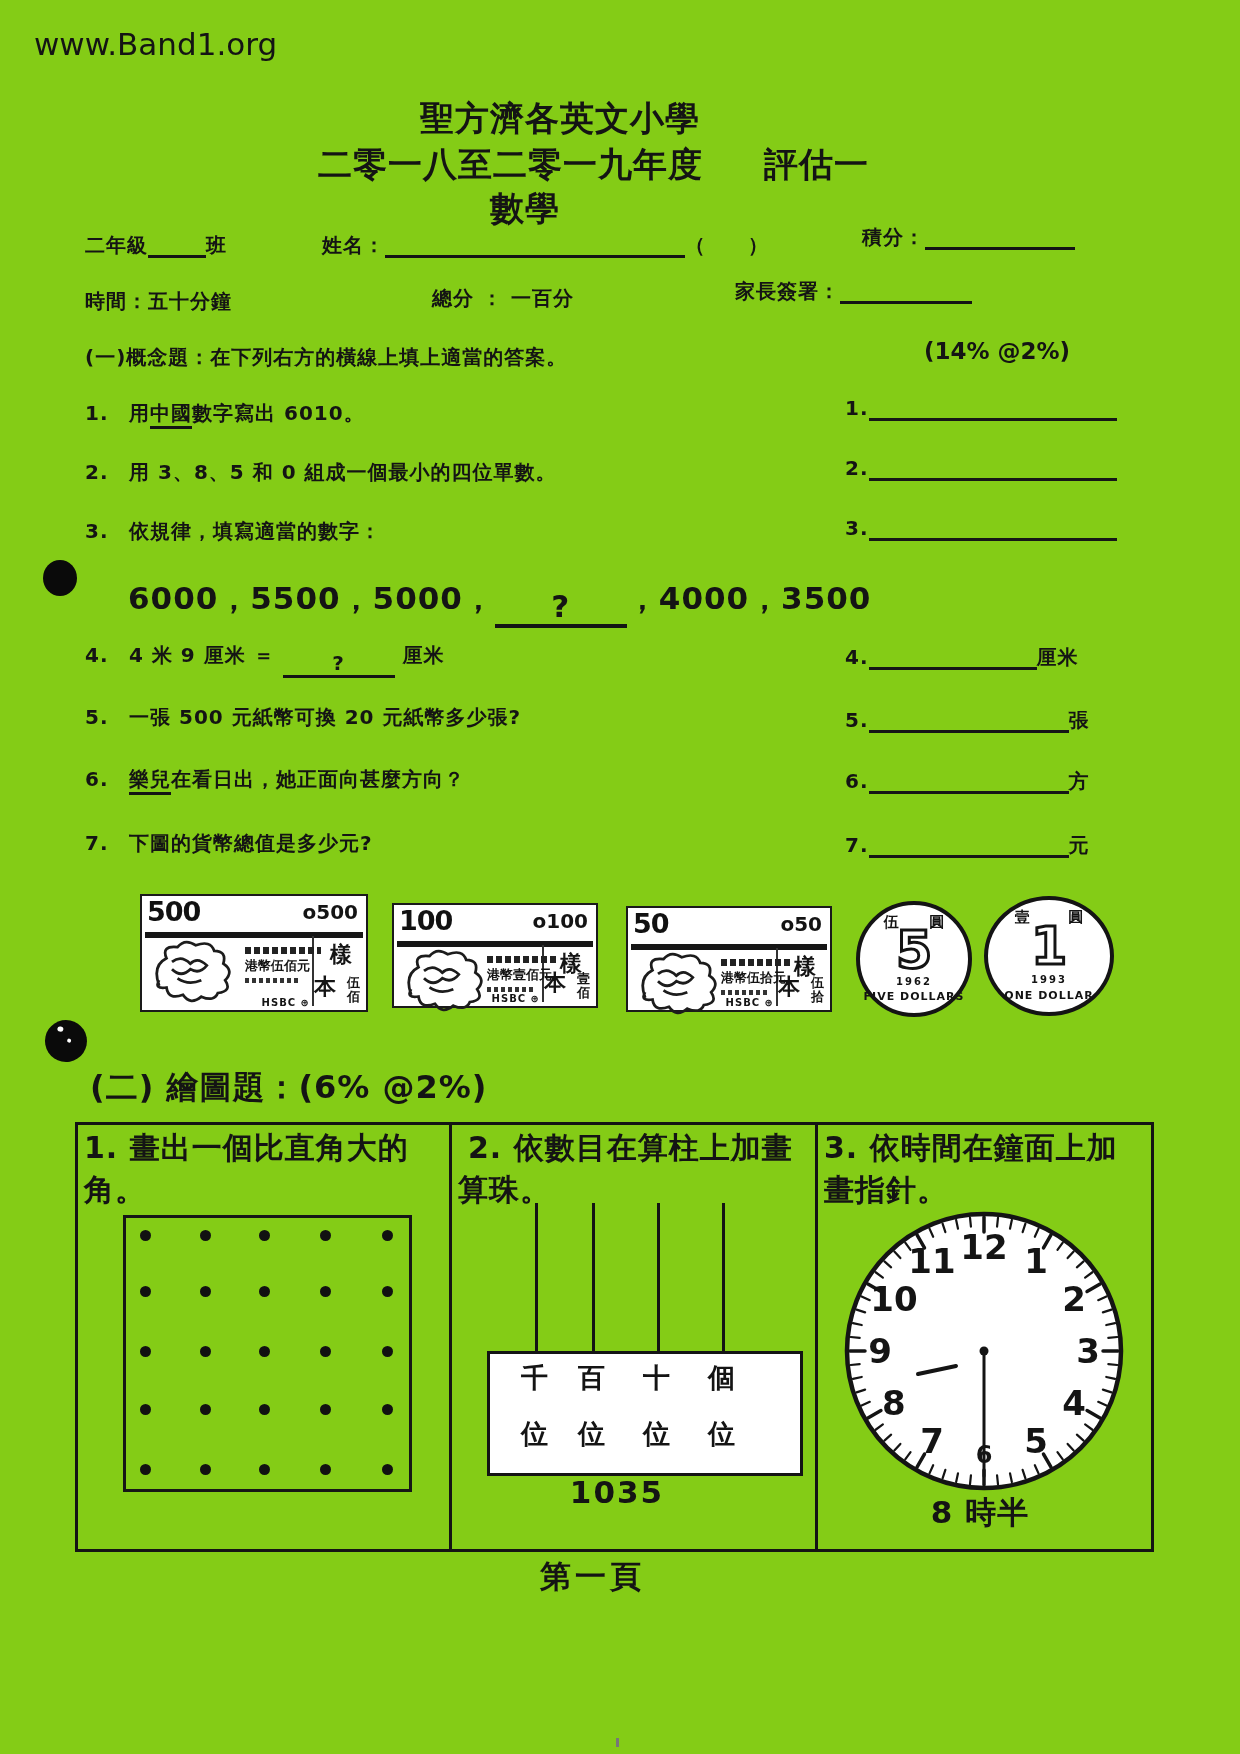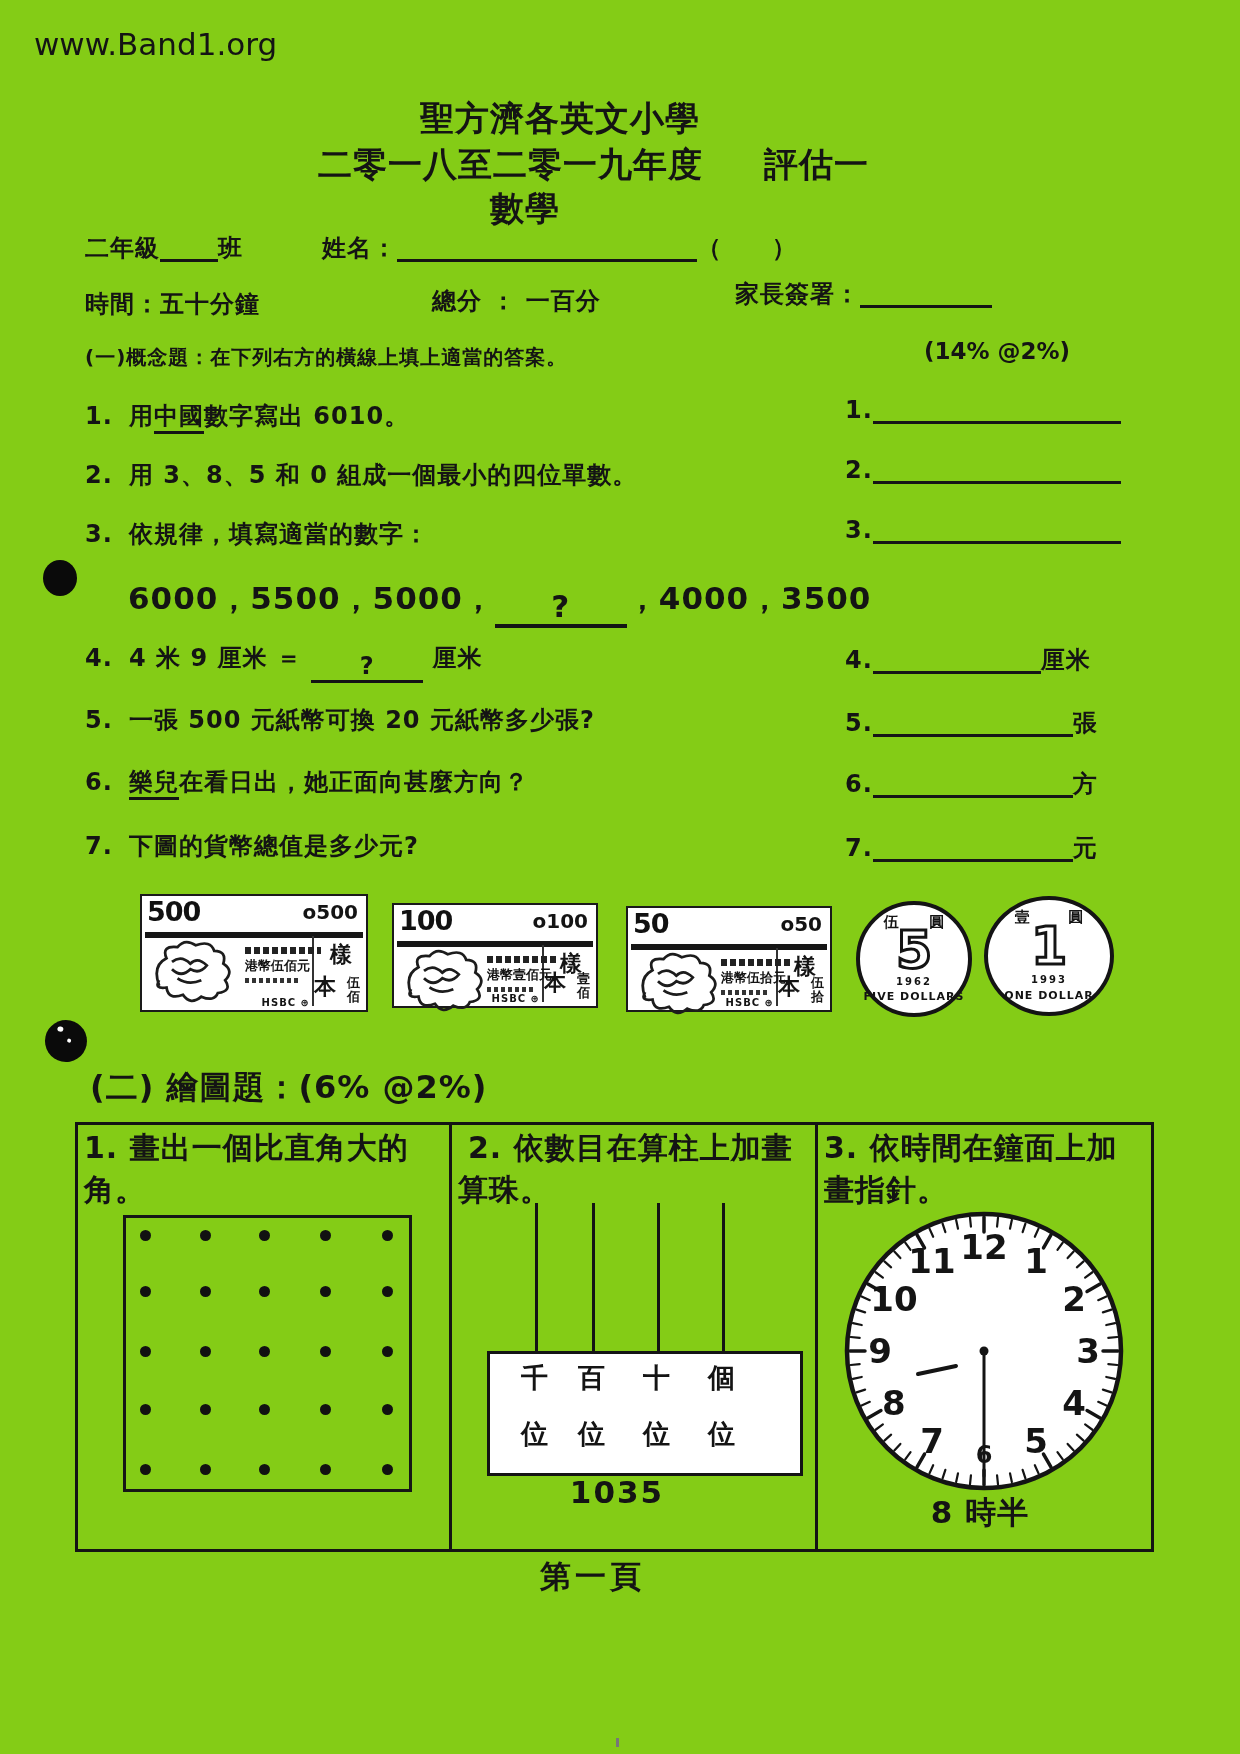--- a/index.html
+++ b/index.html
@@ -11,21 +11,21 @@
   .punch{background:#0a0a0a;border-radius:50%;}
   .punch1{left:43px;top:560px;width:34px;height:36px;}
   .punch2{left:45px;top:1020px;width:42px;height:42px;transform:rotate(12deg);}
   .punch2::after{content:"";position:absolute;left:10px;top:8px;width:6px;height:5px;background:#fff;border-radius:50%;}
   .punch2::before{content:"";position:absolute;left:22px;top:18px;width:4px;height:4px;background:#fff;border-radius:50%;}
   .t-school{left:0;width:1120px;text-align:center;top:96px;font-size:34px;}
   .t-year{left:318px;top:142px;font-size:34px;}
   .t-assess{left:764px;top:142px;font-size:34px;}
   .t-subject{left:0;width:1050px;text-align:center;top:186px;font-size:34px;}
   .blank{display:inline-block;border-bottom:3px solid #141414;vertical-align:-6px;}
-  .row{position:absolute;font-size:24px;white-space:nowrap;}
+  .row{position:absolute;font-size:20px;white-space:nowrap;}
   .u{border-bottom:3px solid #141414;padding-bottom:1px;}
   .qno{display:inline-block;width:44px;}
   .qblank{display:inline-block;width:112px;text-align:center;border-bottom:3px solid #141414;vertical-align:-8px;font-weight:600;}
   .seqblank{display:inline-block;width:132px;text-align:center;border-bottom:4px solid #141414;vertical-align:-8px;font-weight:600;}
   .aline{display:inline-block;border-bottom:3px solid #161616;vertical-align:-6px;height:1em;}
   .note{position:absolute;border:2px solid #1a1a1a;background:#fff;}
   .nval{position:absolute;left:5px;top:0px;font-size:27px;font-weight:700;letter-spacing:-1px;color:#111;}
   .ncorner{position:absolute;right:8px;top:4px;font-size:20px;font-weight:700;}
   .nband{position:absolute;left:3px;right:3px;top:36px;height:6px;background:#161616;}
   .nvline{position:absolute;right:52px;top:40px;bottom:4px;width:2px;background:#333;}
@@ -71,20 +71,23 @@
   <div class="abs cjk t-school">聖方濟各英文小學</div>
   <div class="abs cjk t-year">二零一八至二零一九年度</div>
   <div class="abs cjk t-assess">評估一</div>
   <div class="abs cjk t-subject">數學</div>
 
   <div class="row cjk" style="left:85px;top:232px;">
     <span>二年級</span><span class="blank" style="width:58px;"></span><span>班</span>
   </div>
   <div class="row cjk" style="left:322px;top:232px;">
     <span>姓名：</span><span class="blank" style="width:300px;"></span><span>（　　）</span>
+  </div>
+  <div class="row cjk" style="left:862px;top:224px;">
+    <span>積分：</span><span class="blank" style="width:150px;"></span>
   </div>
   <div class="row cjk" style="left:85px;top:288px;">
     <span>時間：五十分鐘</span>
   </div>
   <div class="row cjk" style="left:425px;top:285px;margin-left:7px;">
     <span>總分 ： 一百分</span>
   </div>
   <div class="row cjk" style="left:735px;top:278px;text-align:center;">
     <span>家長簽署：</span><span class="blank" style="width:132px;"></span>
   </div>

